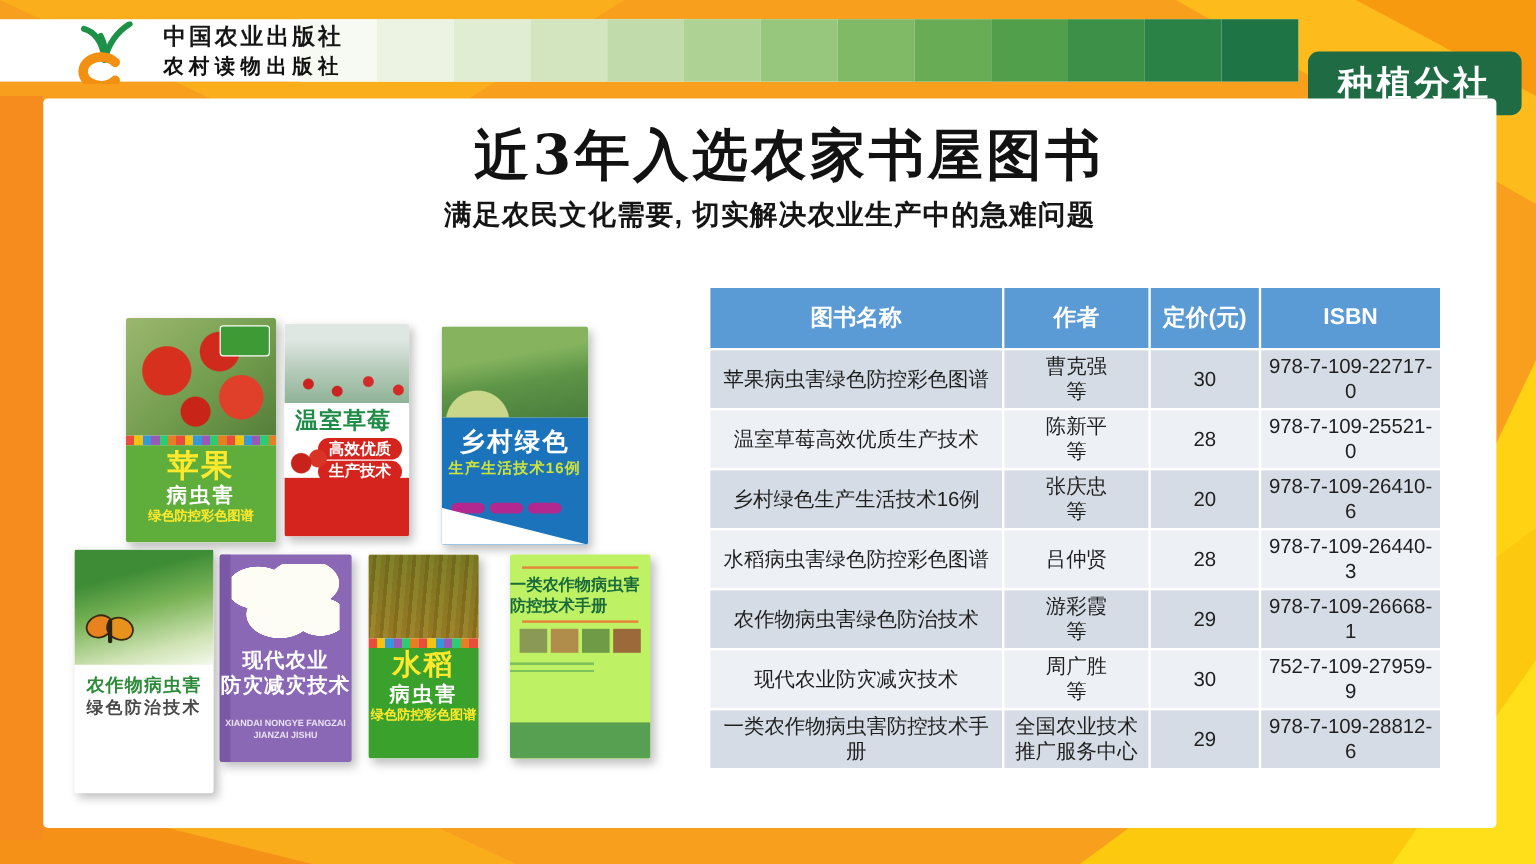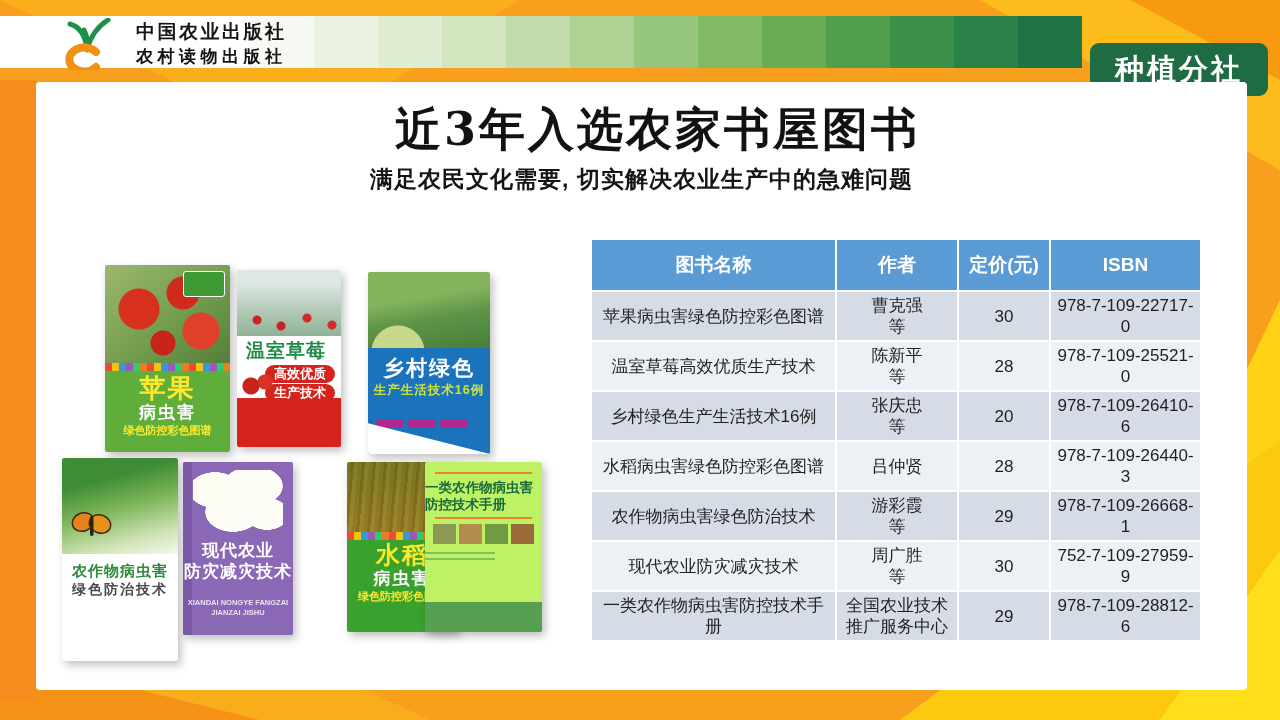--- a/index.html
+++ b/index.html
@@ -92,21 +92,21 @@
       radial-gradient(ellipse 26px 18px at 22px 20px,#fdfdf6 0 98%,transparent),
       radial-gradient(ellipse 30px 20px at 60px 16px,#fdfdf6 0 98%,transparent),
       radial-gradient(ellipse 28px 20px at 40px 42px,#fdfdf6 0 98%,transparent),
       radial-gradient(ellipse 22px 16px at 74px 44px,#fdfdf6 0 98%,transparent); }
   .b5 .body { position:absolute; left:0; top:78px; width:100%; text-align:center; }
   .b5 .l1 { color:#fff; font-weight:900; font-size:17px; letter-spacing:1px; line-height:21px; }
   .b5 .pinyin { margin-top:16px; color:#e9e2f4; font-size:7.5px; font-weight:bold; line-height:10px; }
   .b5 .spine { position:absolute; left:0; top:0; width:9px; height:100%; background:#7A58A5; }
 
   
-  .b6 { left:271px; top:380px; width:110px; height:170px;margin-left:40px; }
+  .b6 { left:271px; top:380px; width:92px; height:170px; }
   .b6 .photo { height:70px; background:
       repeating-linear-gradient(95deg,#c8b25f 0 4px,#b89f4e 4px 7px,#d2c276 7px 11px),
       linear-gradient(180deg,#9aa85a,#c0b061); background-blend-mode:multiply; }
   .b6 .body { height:92px; background:#3BA12D; text-align:center; padding-top:1px; }
   .b6 .t-big-yellow { font-size:24px; line-height:28px; }
 
   
   .b7 { left:389px; top:380px; width:117px; height:170px; background:#bef264; text-align:left; }
   .rule { height:2px; background:#E8833A; margin:0 10px; }
   .b7 .title-block { margin:5px 0 4px; }

